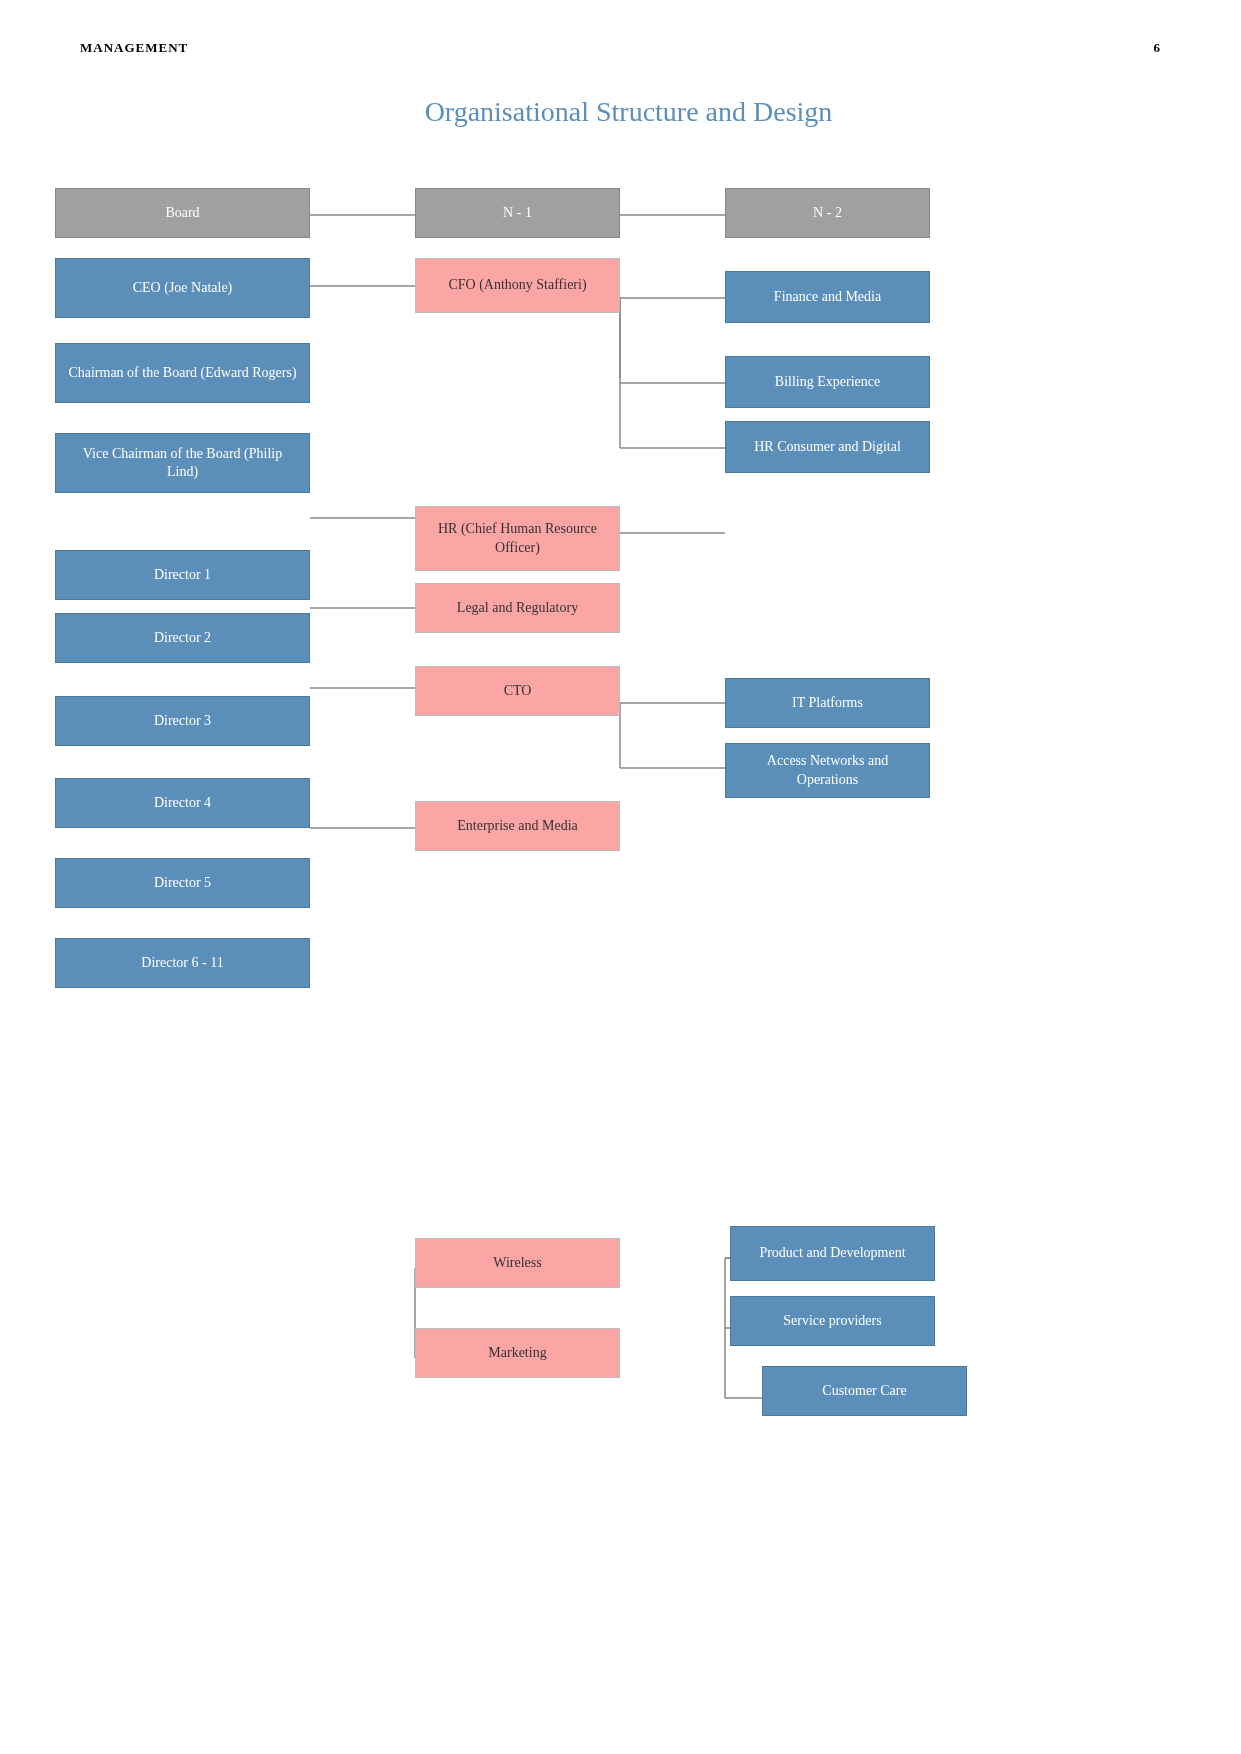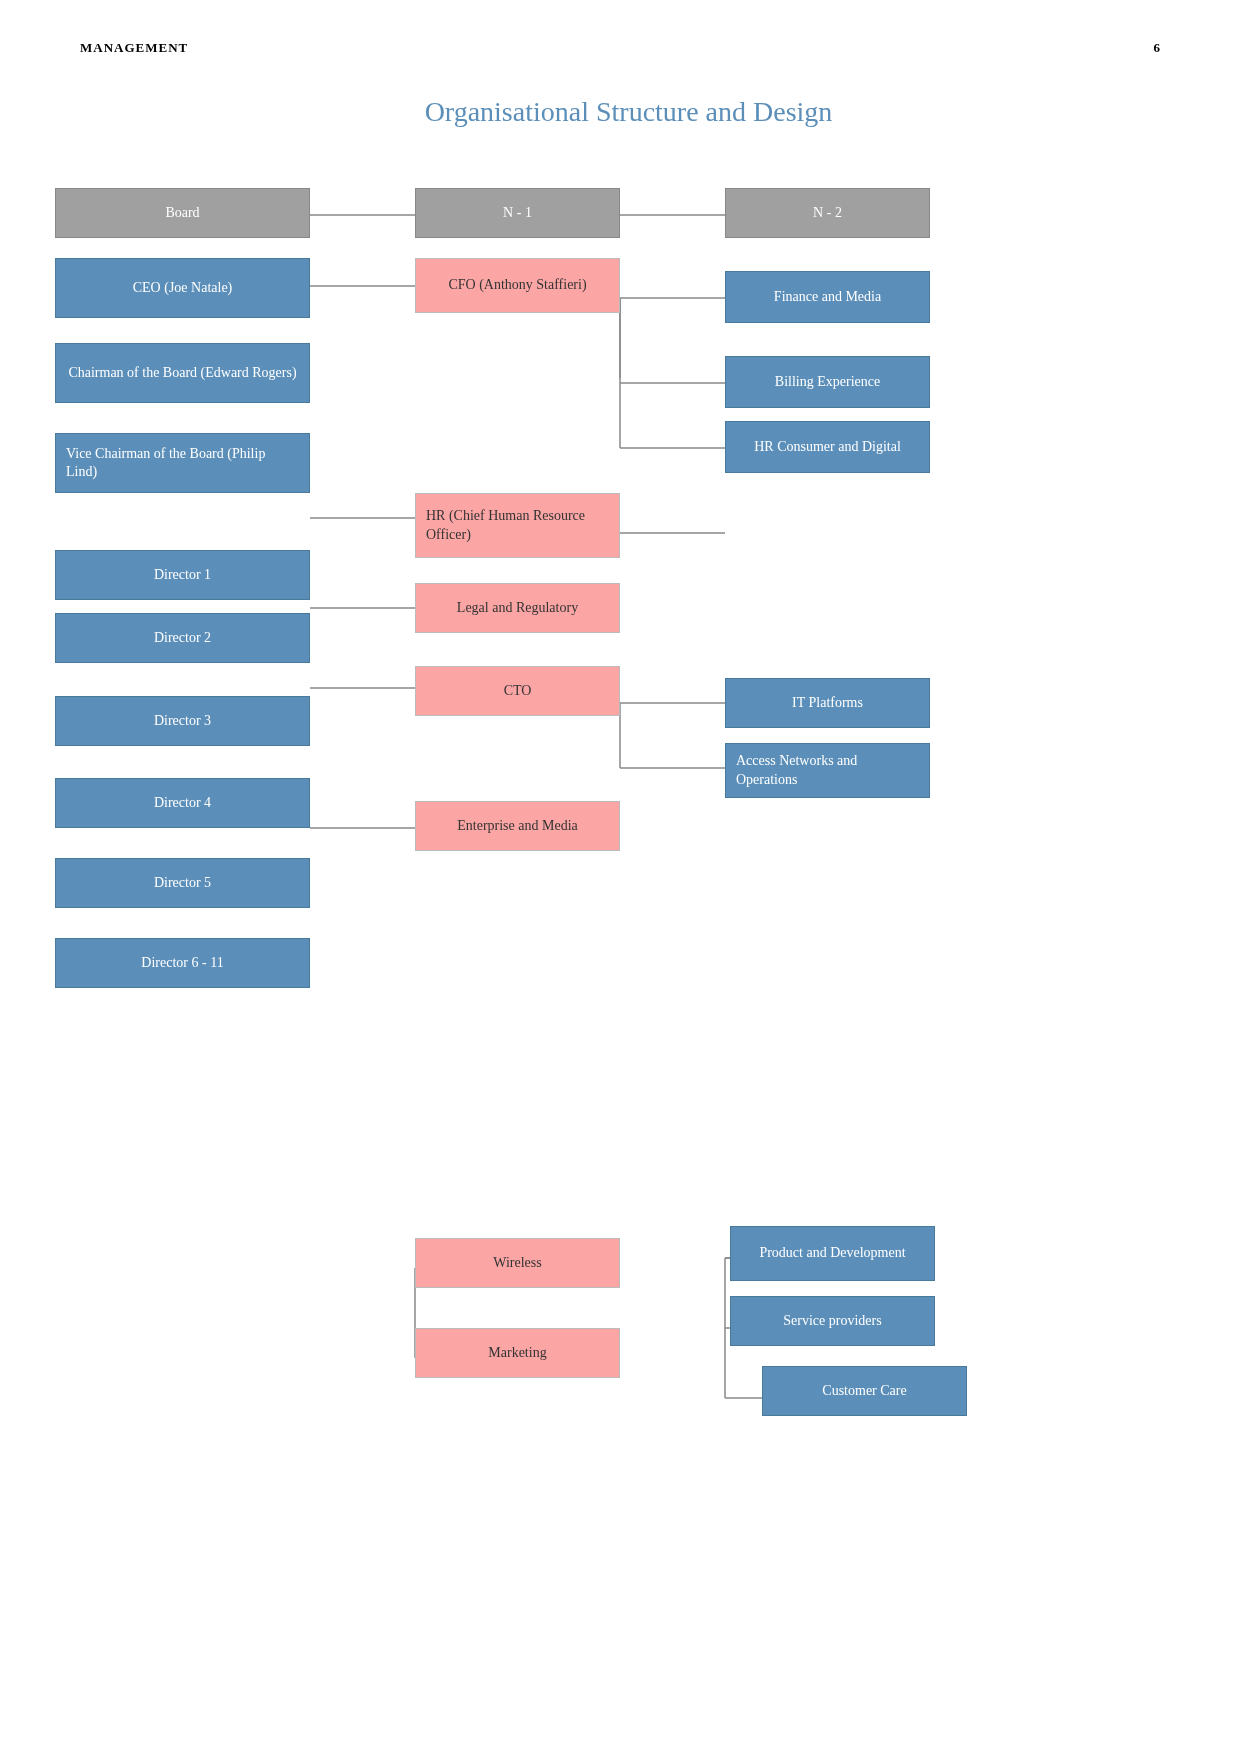--- a/index.html
+++ b/index.html
@@ -30,21 +30,21 @@
       position: relative;
       width: 1241px;
       height: 1500px;
     }
     
     .box {
       position: absolute;
       display: flex;
       align-items: center;
       justify-content: center;
-      text-align: left;
+      text-align: center;
       font-size: 14px;
       padding: 8px 10px;
       line-height: 1.3;
     }
     .box-gray {
       background: #a0a0a0;
       color: #fff;
       border: 1px solid #888;
     }
     .box-blue {
@@ -139,21 +139,21 @@
   <div class="box box-blue" style="left:725px; top:93px; width:205px; height:52px;">Finance and Media</div>
 
   <div class="box box-blue" style="left:725px; top:178px; width:205px; height:52px;">Billing Experience</div>
 
   <div class="box box-blue" style="left:725px; top:243px; width:205px; height:52px;">HR Consumer and Digital</div>
 
   <div class="box box-blue" style="left:55px; top:165px; width:255px; height:60px;">Chairman of the Board (Edward Rogers)</div>
 
   <div class="box box-blue" style="left:55px; top:255px; width:255px; height:60px;">Vice Chairman of the Board (Philip Lind)</div>
 
-  <div class="box box-white" style="left:415px; top:315px; width:205px; height:65px;">HR (Chief Human Resource Officer)</div>
+  <div class="box box-white" style="left:415px; top:328px; width:205px; height:65px;">HR (Chief Human Resource Officer)</div>
 
   <div class="box box-blue" style="left:55px; top:372px; width:255px; height:50px;">Director 1</div>
 
   <div class="box box-white" style="left:415px; top:405px; width:205px; height:50px;">Legal and Regulatory</div>
 
   <div class="box box-blue" style="left:55px; top:435px; width:255px; height:50px;">Director 2</div>
 
   <div class="box box-white" style="left:415px; top:488px; width:205px; height:50px;">CTO</div>
 
   <div class="box box-blue" style="left:725px; top:500px; width:205px; height:50px;">IT Platforms</div>

